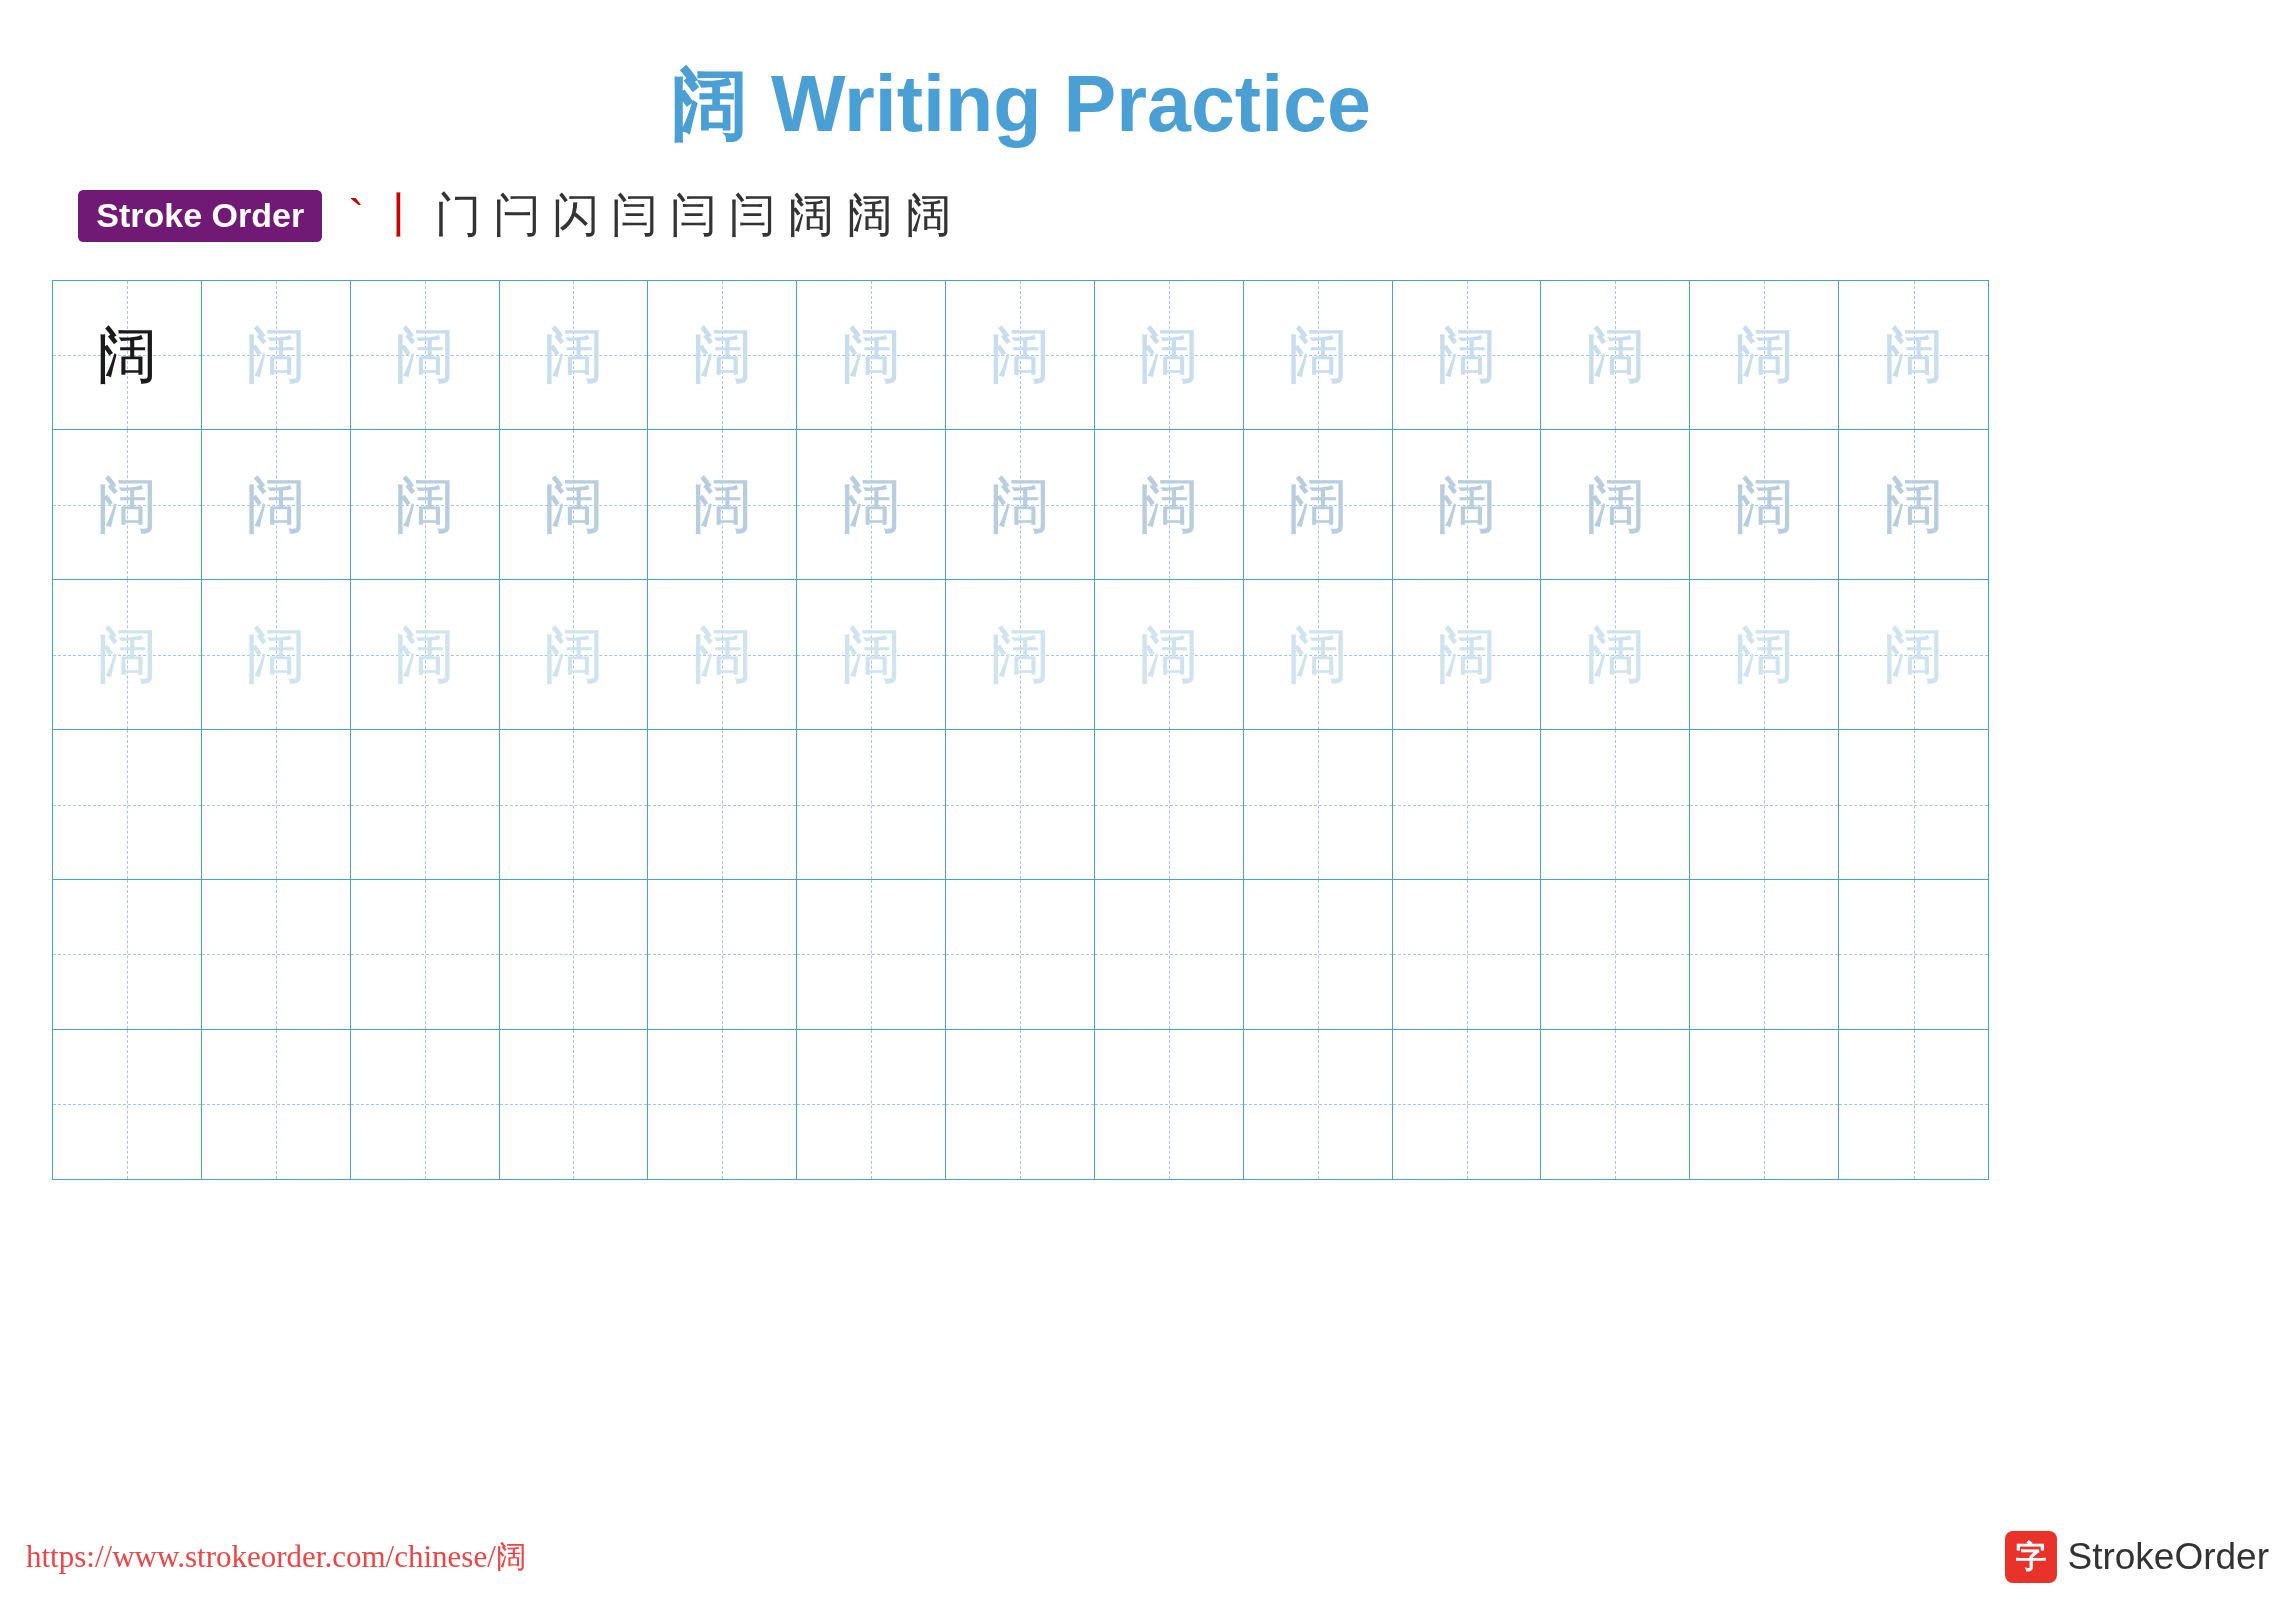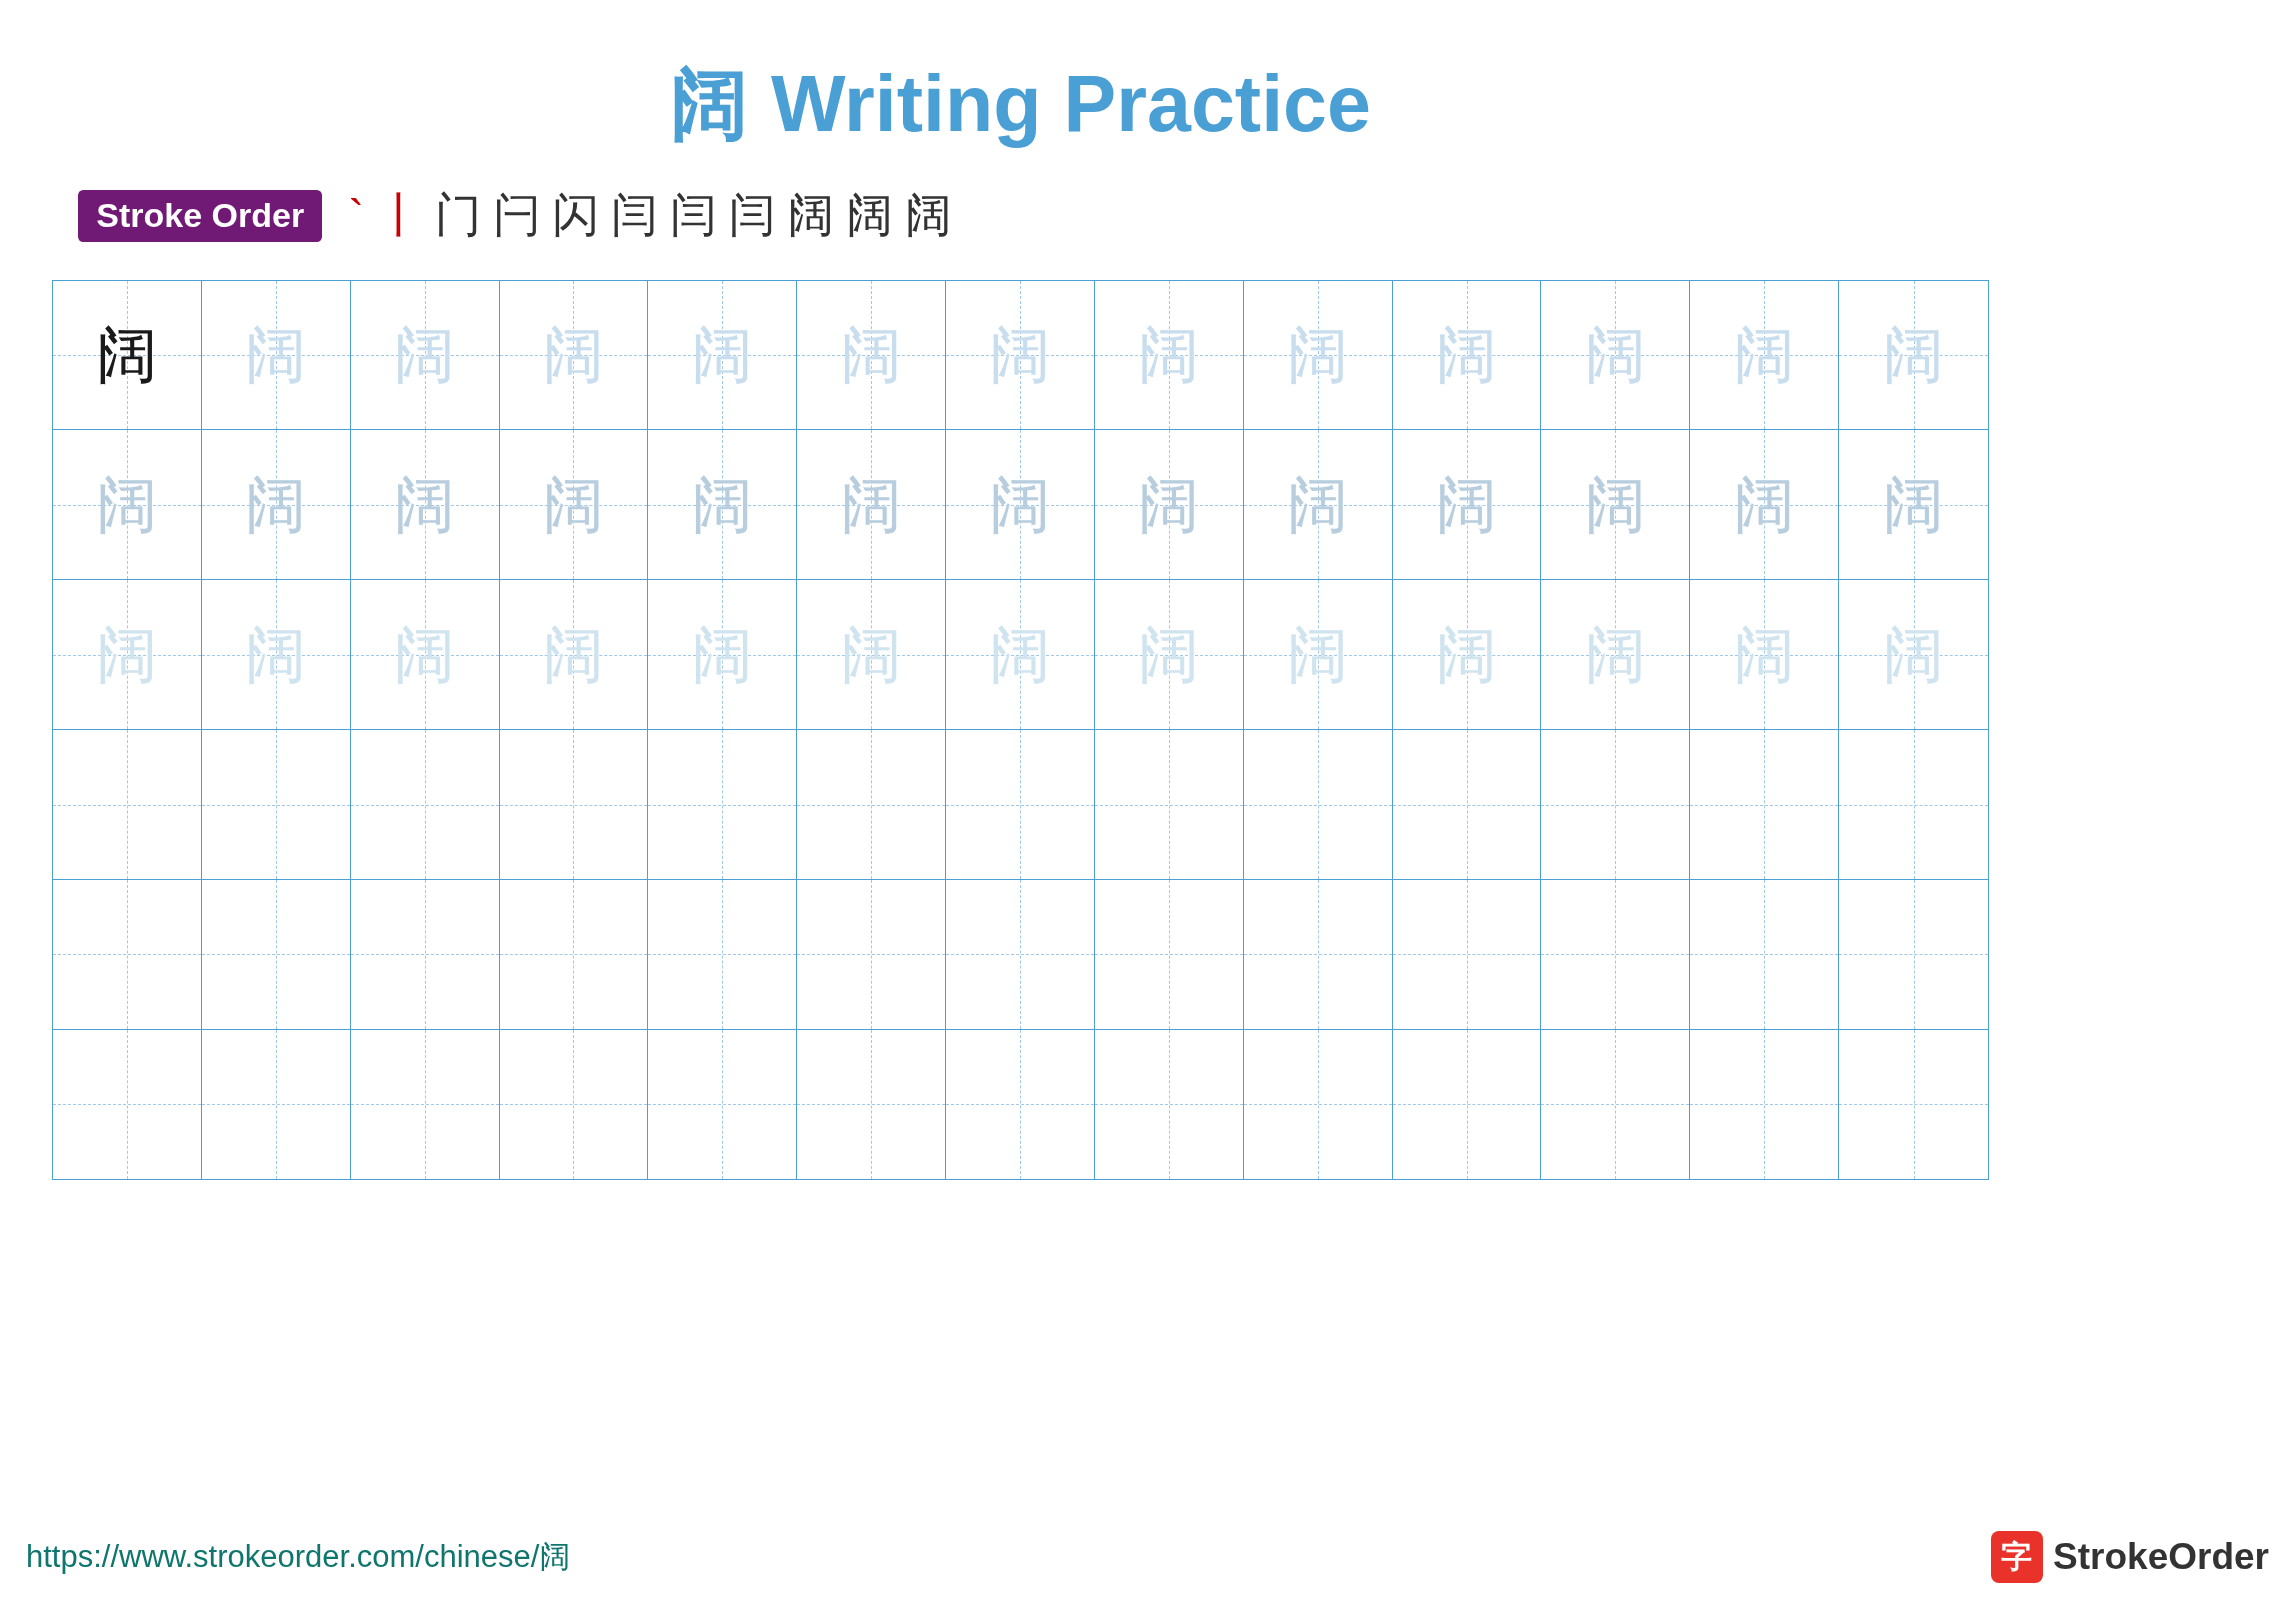--- a/index.html
+++ b/index.html
@@ -144,21 +144,22 @@
       margin-top: auto;
       padding: 26px 26px 0 26px;
       position: absolute;
       bottom: 39px;
       left: 0;
       right: 0;
     }
 
     .footer-url {
       font-size: 31px;
-      color: #0f766e;
+      color: #ef4444;
+      font-family: Liberation Serif, serif;
     }
 
     .footer-logo {
       display: flex;
       align-items: center;
       gap: 10.5px;
     }
 
     .logo-icon {
       width: 52px;
@@ -168,21 +169,21 @@
       display: flex;
       align-items: center;
       justify-content: center;
       color: white;
       font-size: 31px;
       font-weight: bold;
     }
 
     .logo-text {
       font-size: 37px;
-      font-weight: bold;
+      font-weight: normal;
       color: #333;
     }
   </style>
 </head>
 <body>
 
 <div class="page">
 
   <h1 class="title">阔 Writing Practice</h1>
 

